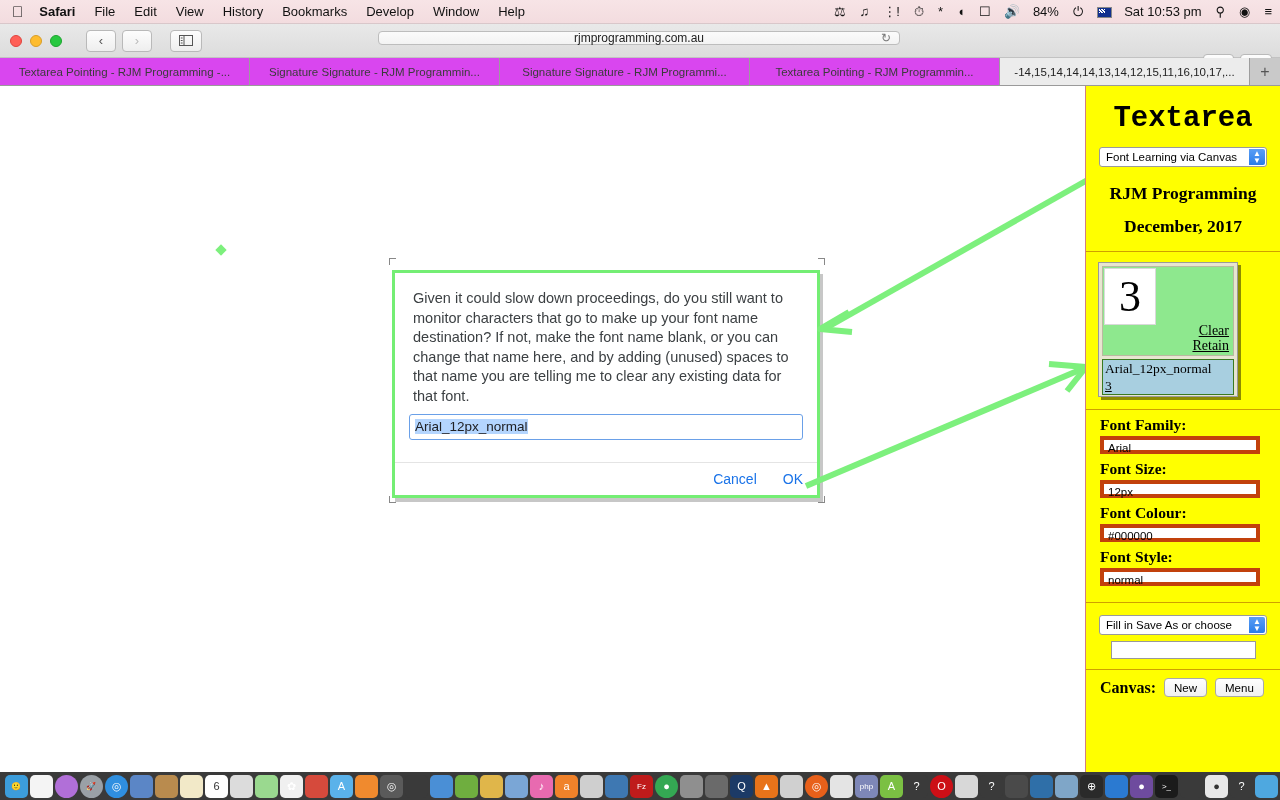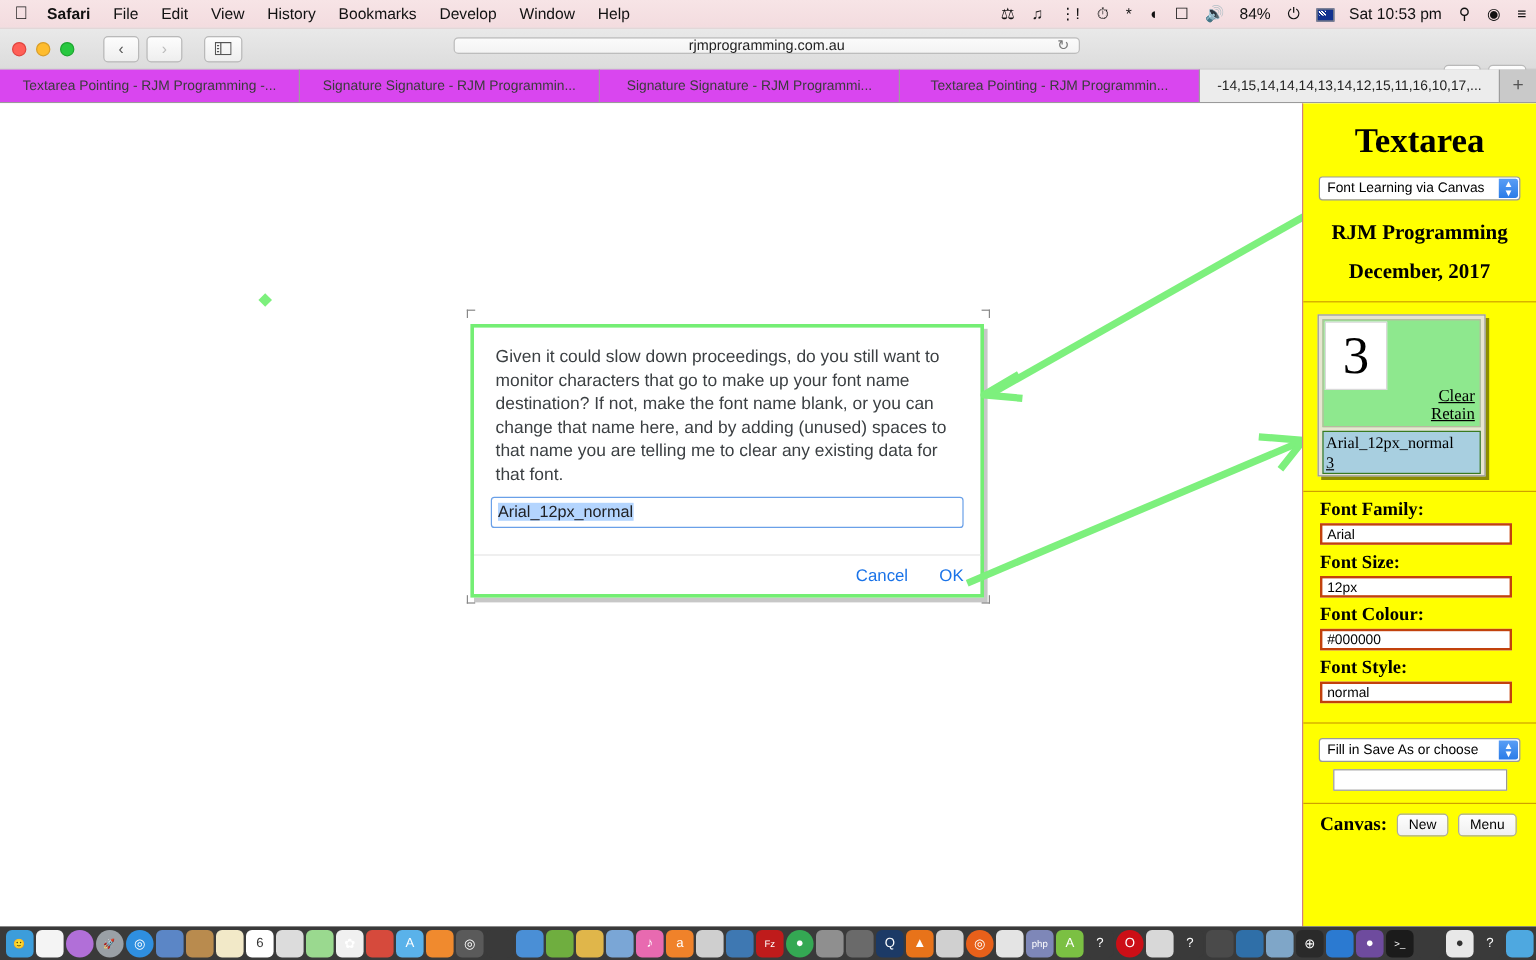--- a/index.html
+++ b/index.html
@@ -148,21 +148,21 @@
     position: absolute; left: 1085px; top: 0px; width: 195px; height: 686px;
     background: #ffff00;
     border-left: 1px solid #d08080;
     font-family: "Liberation Serif", serif;
     overflow: hidden;
   }
   .sb-sec { border-bottom: 1px solid #cfa000; padding: 0; }
   #sb-title {
     font-size: 29px; font-weight: bold; color: #000;
     text-align: center; padding: 16px 0 8px 0;
-    font-family: Liberation Serif, serif;
+    font-family: Liberation Mono, monospace;
   }
   .sb-select {
     margin: 4px auto 10px auto; width: 168px; height: 20px;
     background: #fff; border: 1px solid #9a9a9a; border-radius: 3px;
     display: flex; align-items: center; position: relative;
     font-family: "Liberation Sans", sans-serif; font-size: 11.5px; color: #000;
     padding-left: 6px;
   }
   .sb-select .arrowbox {
     position: absolute; right: 1px; top: 1px; bottom: 1px; width: 16px;
@@ -207,21 +207,21 @@
     font-family: "Liberation Serif", serif; font-size: 13.5px; color: #000;
     padding: 0 2px; line-height: 17px;
   }
   #canvasblue .u { text-decoration: underline; }
 
   
   #sb-fields { padding: 6px 0 10px 0; border-bottom: 1px solid #cfa000; }
   .fl { font-family: "Liberation Serif", serif; font-size: 15.5px; font-weight: bold; color: #000; padding-left: 14px; }
   .fi {
     display: block; margin: 2px 4px 6px 14px; width: 160px; height: 18px;
-    background: #fff; border: 2px solid #c2410c;
+    background: #fff; border: 4px solid #c2410c;
     font-family: "Liberation Sans", sans-serif; font-size: 11.5px; color: #000;
     padding-left: 4px; line-height: 16px;
   }
 
   
   #sb-save { padding: 8px 0 10px 0; border-bottom: 1px solid #cfa000; }
   #saveinput {
     display: block; margin: 6px auto 0 auto; width: 145px; height: 18px;
     background: #fff; border: 1px solid #999;
   }

